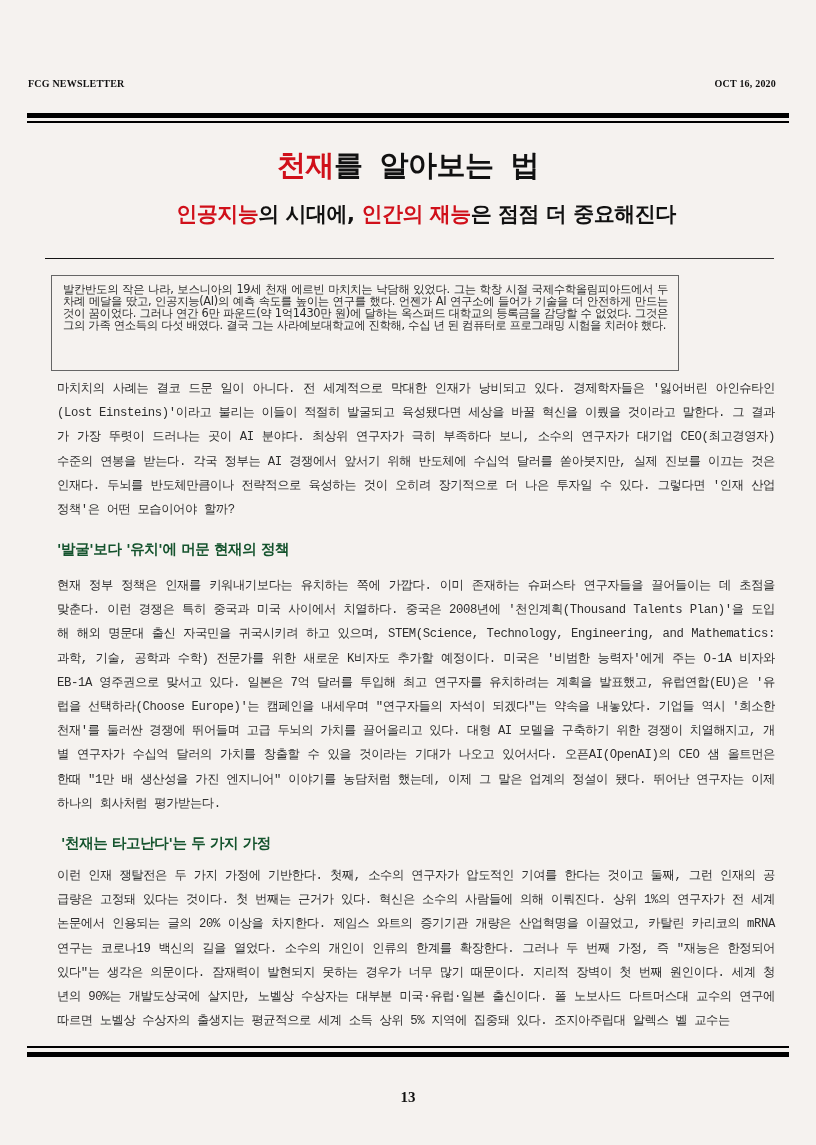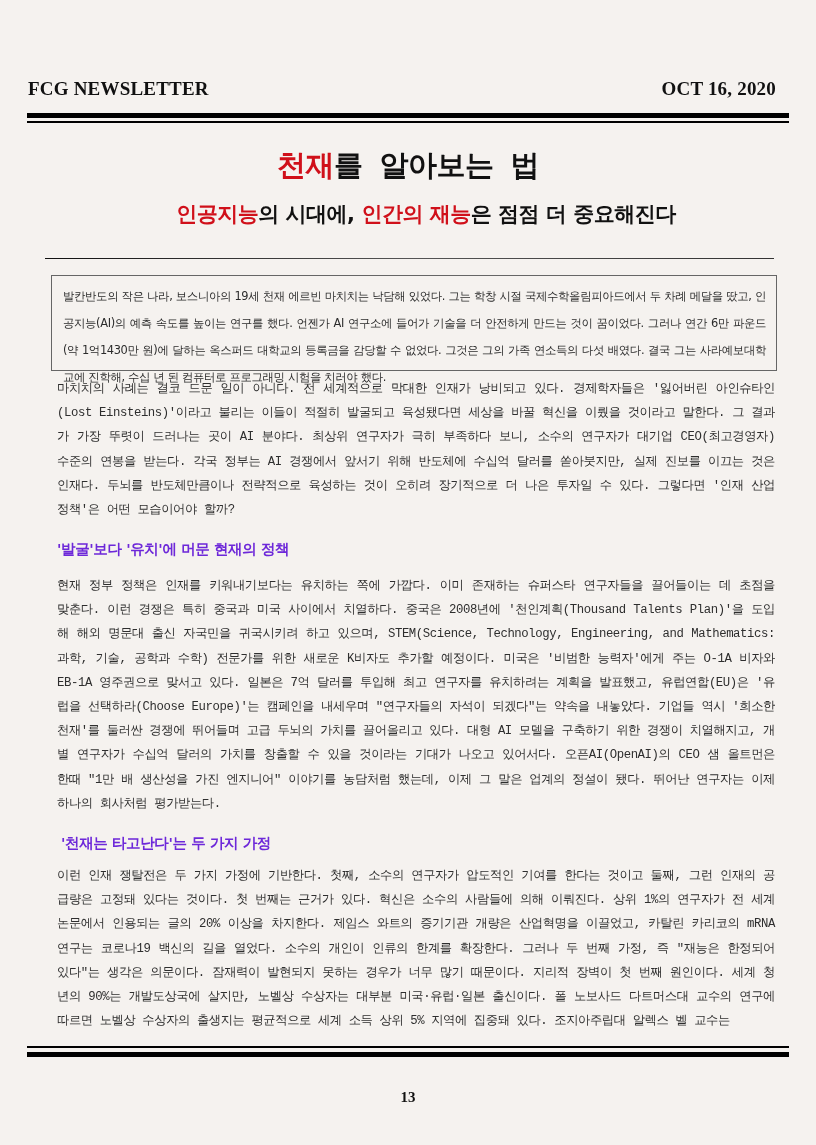--- a/index.html
+++ b/index.html
@@ -8,58 +8,58 @@
     background: #f5f2ef;
     color: #2a2a2a;
     font-family: "DejaVu Sans", sans-serif;
     position: relative;
     overflow: hidden;
   }
   .masthead {
     position: absolute; left: 28px; right: 40px; top: 78px;
     display: flex; justify-content: space-between; align-items: center;
     font-family: "Liberation Serif", "DejaVu Serif", serif;
-    font-weight: bold; font-size: 19px; letter-spacing: 0.2px; color: #111;
+    font-weight: bold; font-size: 10px; letter-spacing: 0.2px; color: #111;
   }
   .rule-thick { position: absolute; left: 27px; right: 27px; height: 5px; background: #000; }
   .rule-thin  { position: absolute; left: 27px; right: 27px; height: 2px; background: #000; }
   .title {
     position: absolute; left: 0; right: 0; top: 146px;
     text-align: center; font-size: 29px; font-weight: bold; color: #111;
     letter-spacing: -0.5px;
   }
   .subtitle {
     position: absolute; left: 0; right: 0; top: 200px;
     text-align: center; font-size: 21px; font-weight: bold; color: #111;
     letter-spacing: -0.5px;
   }
   .red { color: #d0101a; }
   .divider {
     position: absolute; left: 45px; right: 42px; top: 258px; height: 1px;
     background: linear-gradient(90deg, #111 0%, #555 50%, #333 100%);
   }
   .callout {
-    position: absolute; left: 51px; top: 275px; width: 726px; height: 96px;
+    position: absolute; left: 51px; top: 275px; width: 628px; height: 96px;
     box-sizing: border-box;
     border: 1px solid #666;
     padding: 7px 10px 0 11px;
-    font-size: 11.4px; line-height: 27px; color: #2b2b2b;
+    font-size: 11.4px; line-height: 12px; color: #2b2b2b;
     letter-spacing: -0.35px;
     text-align: justify;
   }
   .body-text {
     position: absolute; left: 57px; width: 718px;
     font-size: 12.3px; line-height: 24.2px; color: #2e2e2e;
     letter-spacing: -0.4px;
     text-align: justify;
     font-family: Liberation Mono, monospace;
   }
   .section-head {
     position: absolute; left: 57px;
-    font-size: 14.5px; font-weight: bold; color: #6d28d9;
+    font-size: 14.5px; font-weight: bold; color: #14532d;
     letter-spacing: -0.4px;
   }
   .page-num {
     position: absolute; left: 0; right: 0; top: 1064px;
     text-align: center;
     font-family: "Liberation Serif", "DejaVu Serif", serif;
     font-weight: bold; font-size: 15px; color: #111; margin-top: 25px;
   }
 </style>
 </head>

